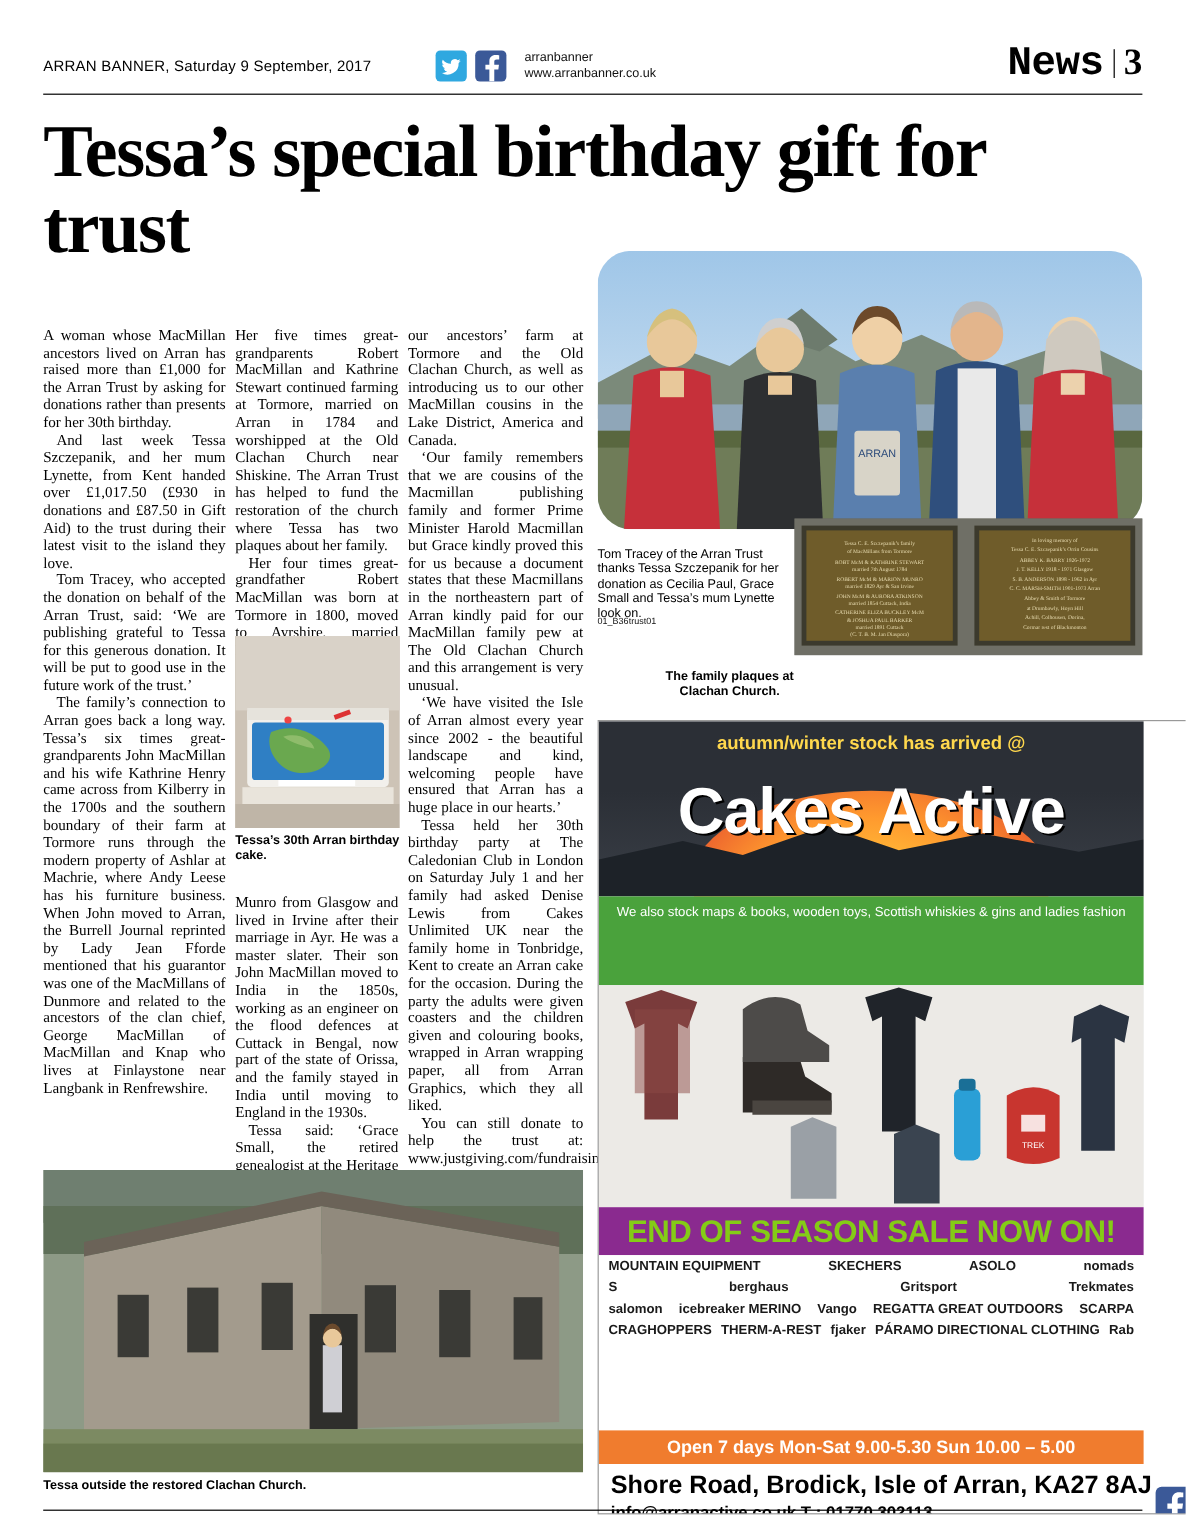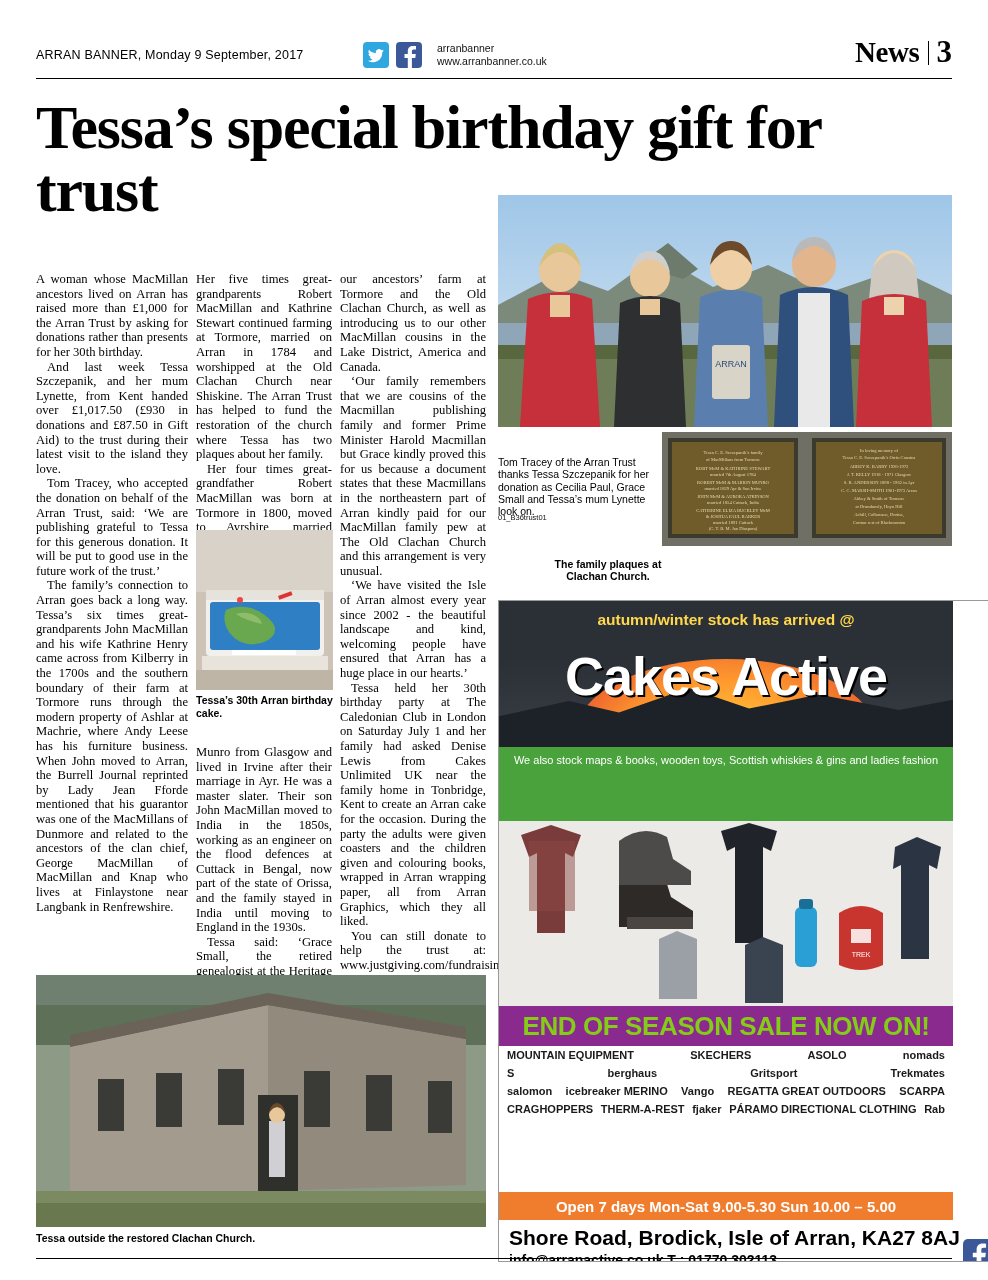--- a/index.html
+++ b/index.html
@@ -14,21 +14,21 @@
   .masthead{position:absolute;left:36px;top:34px;width:916px;height:46px;}
   .masthead-line{position:absolute;left:0;top:44px;width:916px;height:1px;background:#000;}
   .mast-left{position:absolute;left:0;top:14px;font-family:"Liberation Sans",sans-serif;font-size:12.5px;letter-spacing:.2px;}
   .mast-social{position:absolute;left:327px;top:6px;width:260px;height:34px;}
   .sq{width:26px;height:26px;border-radius:4px;display:inline-block;position:absolute;top:2px;}
   .sq.tw{left:0;background:#2fa8e0;}
   .sq.fb{left:33px;background:#3b5998;}
   .sq svg{display:block;}
   .social-text{position:absolute;left:74px;top:2px;font-family:"Liberation Sans",sans-serif;font-size:10.5px;line-height:13px;color:#111;}
   .mast-right{position:absolute;right:0;top:0px;text-align:right;}
-  .mast-news{font-family:Liberation Serif, serif;font-weight:bold;font-size:29px;letter-spacing:-.4px;}
+  .mast-news{font-family:Liberation Mono, monospace;font-weight:bold;font-size:34px;letter-spacing:-.4px;}
   .mast-sep{display:inline-block;width:1px;height:24px;background:#000;vertical-align:-3px;margin:0 8px;}
   .mast-pageno{font-family:"Liberation Serif",serif;font-weight:bold;font-size:31px;}
 
   
   .headline{position:absolute;left:36px;top:96px;width:890px;
     font-family:"Liberation Serif",serif;font-weight:bold;font-size:62px;line-height:63px;letter-spacing:-1.2px;}
 
   
   .col{position:absolute;font-family:"Liberation Serif",serif;font-size:12.6px;line-height:14.6px;text-align:justify;}
   .col p{margin:0;text-indent:11px;}
@@ -37,21 +37,21 @@
   .col2{left:196px;top:272px;width:136px;}
   .col2b{left:196px;top:745px;width:136px;}
   .col3{left:340px;top:272px;width:146px;}
 
   
   .cake{position:absolute;left:196px;top:530px;width:137px;height:160px;overflow:hidden;background:#c9bfb3;}
   .cake-cap{position:absolute;left:196px;top:694px;width:137px;
      font-family:"Liberation Sans",sans-serif;font-weight:bold;font-size:10.5px;line-height:12.5px;}
 
   
-  .photo-top{position:absolute;left:498px;top:195px;width:454px;height:232px;overflow:hidden;}
+  .photo-top{position:absolute;left:498px;top:209px;width:454px;height:232px;overflow:hidden;border-radius:28px;}
   .pt-cap{position:absolute;left:498px;top:456px;width:155px;
      font-family:"Liberation Sans",sans-serif;font-weight:normal;font-size:10.5px;line-height:12.3px;}
   .pt-credit{position:absolute;left:498px;top:513px;font-family:"Liberation Sans",sans-serif;font-size:7.5px;color:#111;}
 
   .photo-plaques{position:absolute;left:662px;top:432px;width:290px;height:114px;overflow:hidden;background:#6a6a63;}
   .pl-cap{position:absolute;left:553px;top:558px;width:110px;text-align:center;
      font-family:"Liberation Sans",sans-serif;font-weight:bold;font-size:10.5px;line-height:12.3px;}
 
   
   .photo-church{position:absolute;left:36px;top:975px;width:450px;height:252px;overflow:hidden;}
@@ -86,21 +86,21 @@
   .ad-fb{position:absolute;right:8px;top:638px;width:30px;height:30px;border-radius:5px;background:#3b5998;}
   .ad-fb svg{display:block;}
   .hr-bottom{position:absolute;left:36px;top:1258px;width:916px;height:1px;background:#000;}
 </style>
 </head>
 <body>
 
 <div class="page">
 
   <div class="masthead">
-    <div class="mast-left">ARRAN BANNER, Monday 9 September, 2017</div>
+    <div class="mast-left">ARRAN BANNER, Saturday 9 September, 2017</div>
 
     <div class="mast-social">
       <span class="sq tw">
         <svg width="26" height="26" viewBox="0 0 26 26">
             <path fill="#fff" d="M21 8.6c-.6.3-1.2.5-1.9.6.7-.4 1.2-1 1.4-1.8-.6.4-1.3.7-2.1.8a3.3 3.3 0 0 0-5.6 3 9.3 9.3 0 0 1-6.8-3.4 3.3 3.3 0 0 0 1 4.4c-.5 0-1-.2-1.5-.4 0 1.6 1.1 2.9 2.6 3.2-.4.1-.9.2-1.4.1a3.3 3.3 0 0 0 3 2.3 6.6 6.6 0 0 1-4.8 1.3 9.3 9.3 0 0 0 14.3-8.3c.6-.5 1.2-1.1 1.8-1.8z"></path>
           </svg>
       </span>
       <span class="sq fb">
         <svg width="26" height="26" viewBox="0 0 26 26">
             <path fill="#fff" d="M15.9 26V15.9h3.4l.5-3.9h-3.9V9.5c0-1.1.3-1.9 2-1.9h2.1V4.1c-.4 0-1.6-.2-3.1-.2-3 0-5.1 1.9-5.1 5.2V12H8.5v3.9h3.3V26h4.1z"></path>

